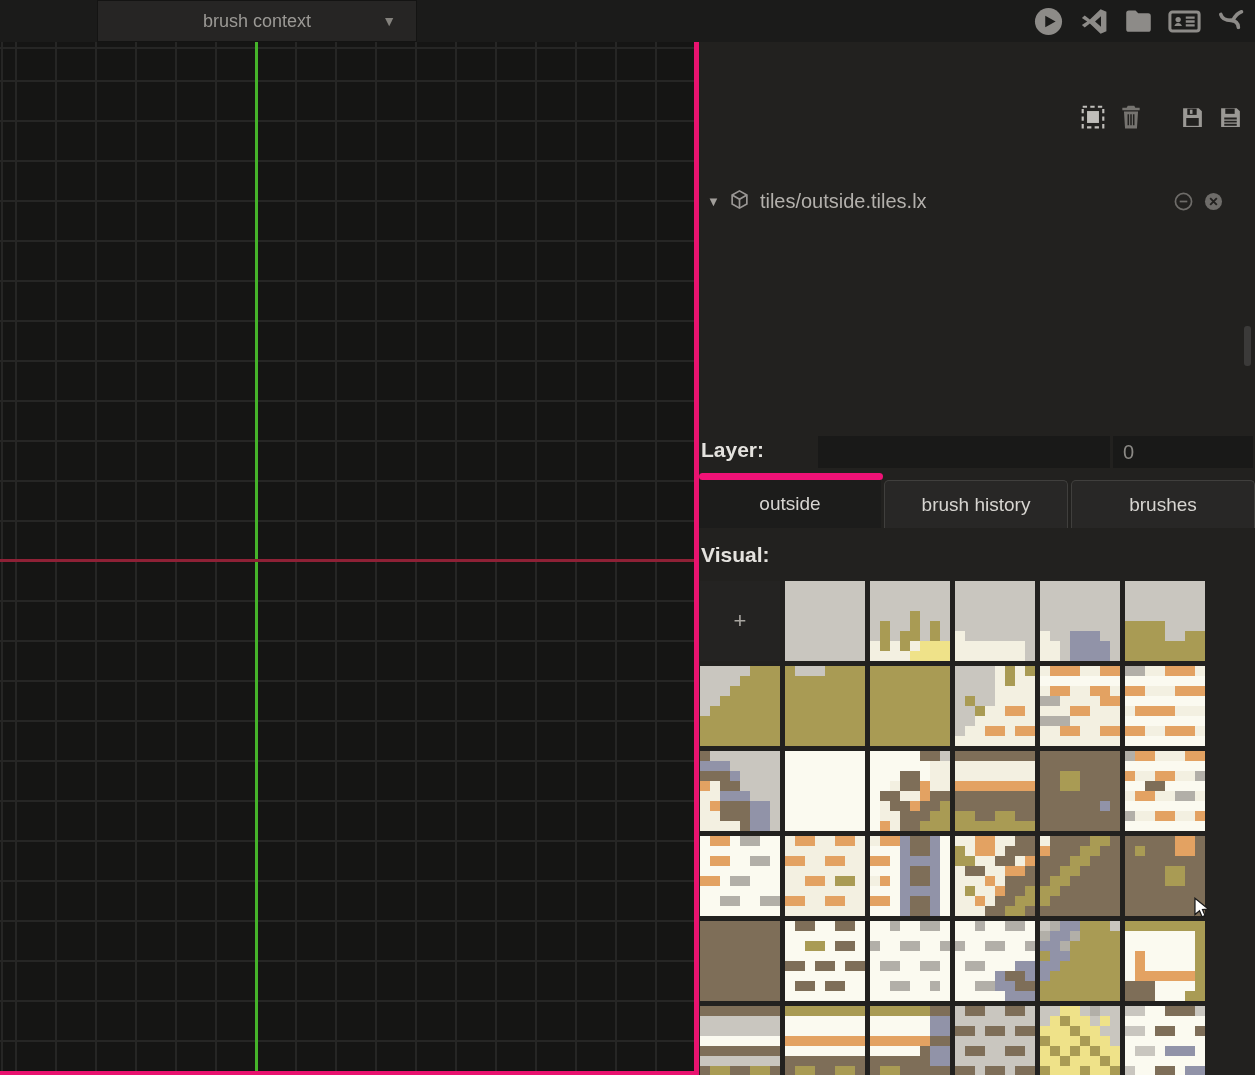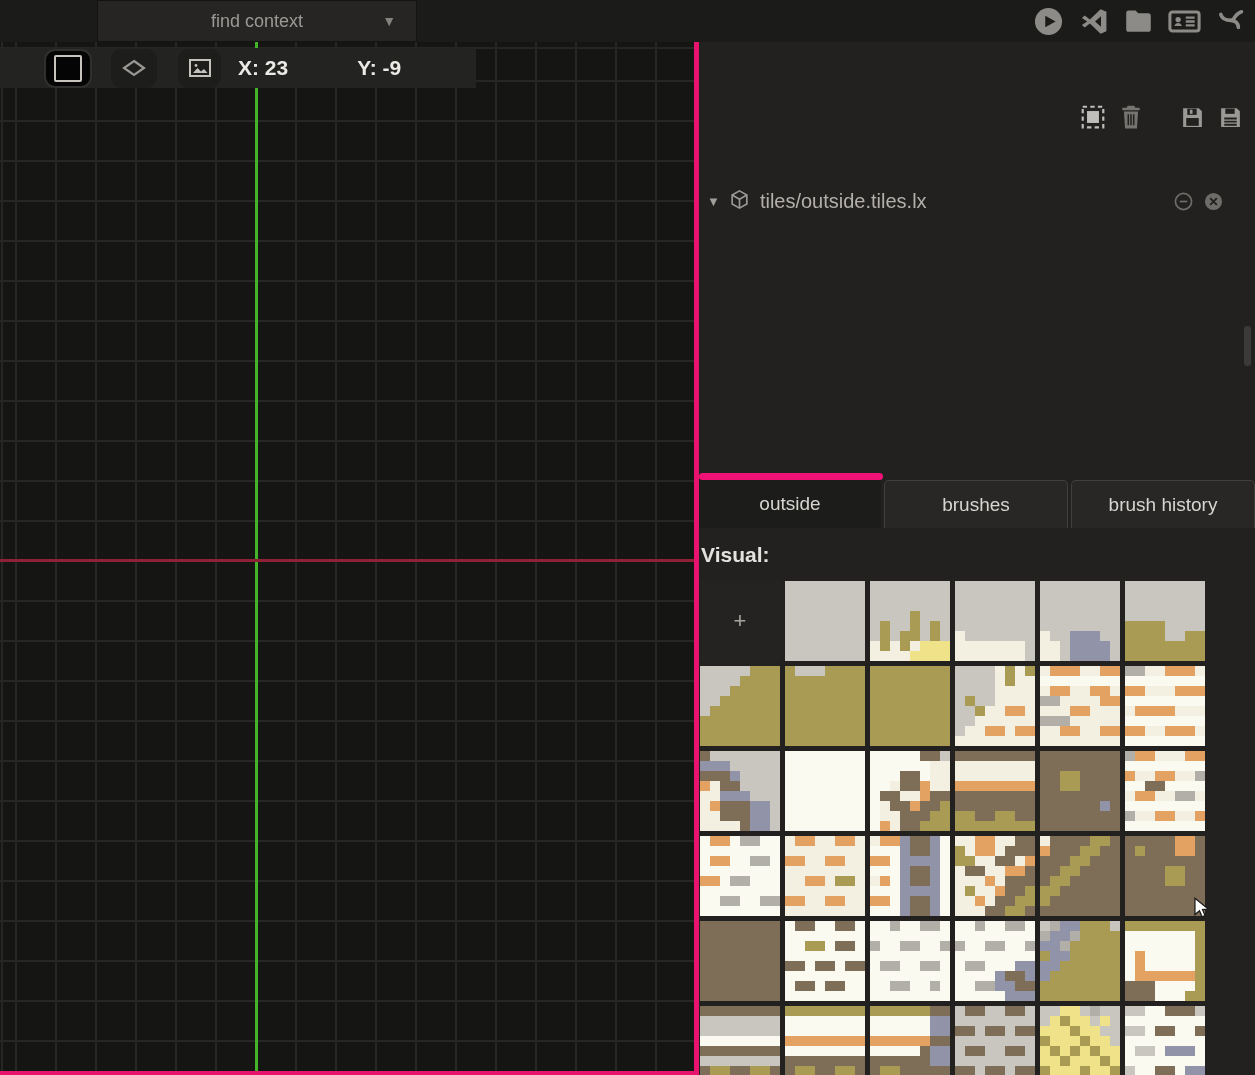--- a/index.html
+++ b/index.html
@@ -85,21 +85,21 @@
 
   .cursor{position:absolute;left:1193px;top:897px;pointer-events:none;}
 </style>
 </head>
 <body>
 
 <div id="app">
 
   <header class="topbar">
     <div class="ctx-dropdown">
-      <span class="ctx-label">find context</span>
+      <span class="ctx-label">brush context</span>
       <span class="ctx-caret">▼</span>
     </div>
     <div class="topbar-icons">
       <span>
         <svg width="31" height="31" viewBox="0 0 24 24">
             <circle cx="12" cy="12" r="10.5" fill="currentColor"></circle>
             <polygon points="9.5,7.5 17.5,12 9.5,16.5" fill="#1b1b1a"></polygon>
           </svg>
       </span>
       <span>
@@ -127,39 +127,20 @@
             <path d="M12.5 11.1c3.2.2 5.3 2.2 5.6 5.4"></path>
           </svg>
       </span>
     </div>
   </header>
 
   <div class="canvas">
     <div class="axis-green" style="background: rgb(69, 179, 42);"></div>
     <div class="axis-red" style="background: rgb(142, 33, 54);"></div>
     <div class="canvas-bottom-edge" style="background: rgb(232, 19, 111);"></div>
-    <div class="canvas-toolbar">
-      <div class="tool-btn tool-rect">
-        <span class="sq"></span>
-      </div>
-      <div class="tool-btn tool-diamond">
-        <svg width="26" height="20" viewBox="0 0 26 20">
-            <polygon points="13,3 23,10 13,17 3,10" fill="none" stroke="currentColor" stroke-width="2.2"></polygon>
-          </svg>
-      </div>
-      <div class="tool-btn tool-image">
-        <svg width="24" height="20" viewBox="0 0 24 20">
-            <rect x="2" y="2" width="20" height="16" fill="none" stroke="currentColor" stroke-width="2"></rect>
-            <path d="M5 15l4.5-5 3.5 3.5 3-2.5 3.5 4z" fill="currentColor"></path>
-            <circle cx="8" cy="7.5" r="1.4" fill="currentColor"></circle>
-          </svg>
-      </div>
-      <span class="coord coord-x">X: 23</span>
-      <span class="coord coord-y">Y: -9</span>
-    </div>
   </div>
 
   <div class="separator" style="background: rgb(232, 19, 111);"></div>
 
   <div class="panel">
 
     <div class="panel-toolbar">
       <span class="ico ico-marquee">
         <svg width="26" height="26" viewBox="0 0 24 24">
             <rect x="2.5" y="2.5" width="19" height="19" fill="none" stroke="currentColor" stroke-width="2" stroke-dasharray="4 3"></rect>
@@ -211,26 +192,31 @@
           <svg width="19" height="19" viewBox="0 0 20 20">
               <circle cx="10" cy="10" r="9" fill="currentColor"></circle>
               <path d="M6.5 6.5l7 7M13.5 6.5l-7 7" stroke="#22211f" stroke-width="2"></path>
             </svg>
         </span>
       </div>
     </div>
 
     <div class="scroll-thumb"></div>
 
+    <div class="layer-row">
+      <span class="panel-label">Layer:</span>
+      <input class="text-box layer-name" type="text" value="" style="">
+      <input class="text-box layer-index" type="text" value="0" style="">
+    </div>
 
     <div class="tab-underline" style="background: rgb(240, 18, 119);"></div>
     <div class="tabs">
       <div class="tab active">outside</div>
+      <div class="tab inactive">brush history</div>
       <div class="tab inactive">brushes</div>
-      <div class="tab inactive">brush history</div>
     </div>
 
     <div class="visual-row">
       <span class="panel-label">Visual:</span>
     </div>
 
     <div class="palette">
       <div class="add-tile">+</div>
     <div class="tile">
           <div style="background: rgb(201, 198, 191);"></div>

